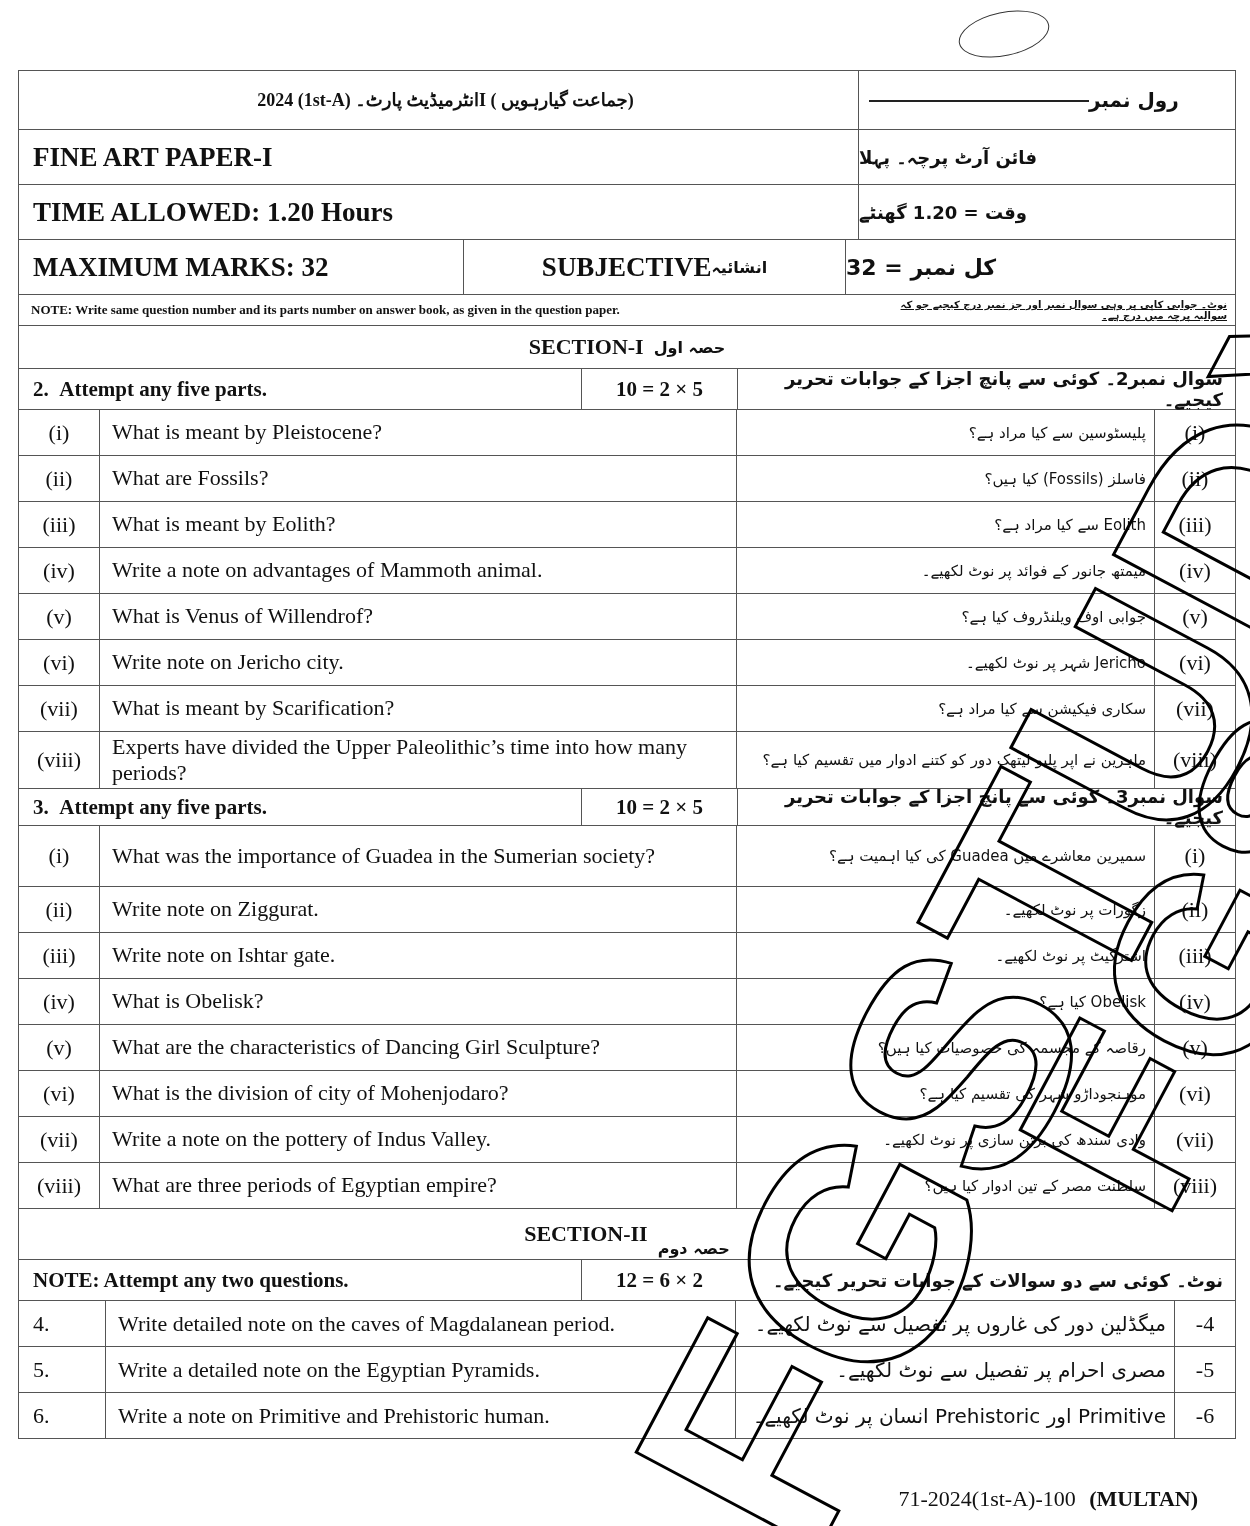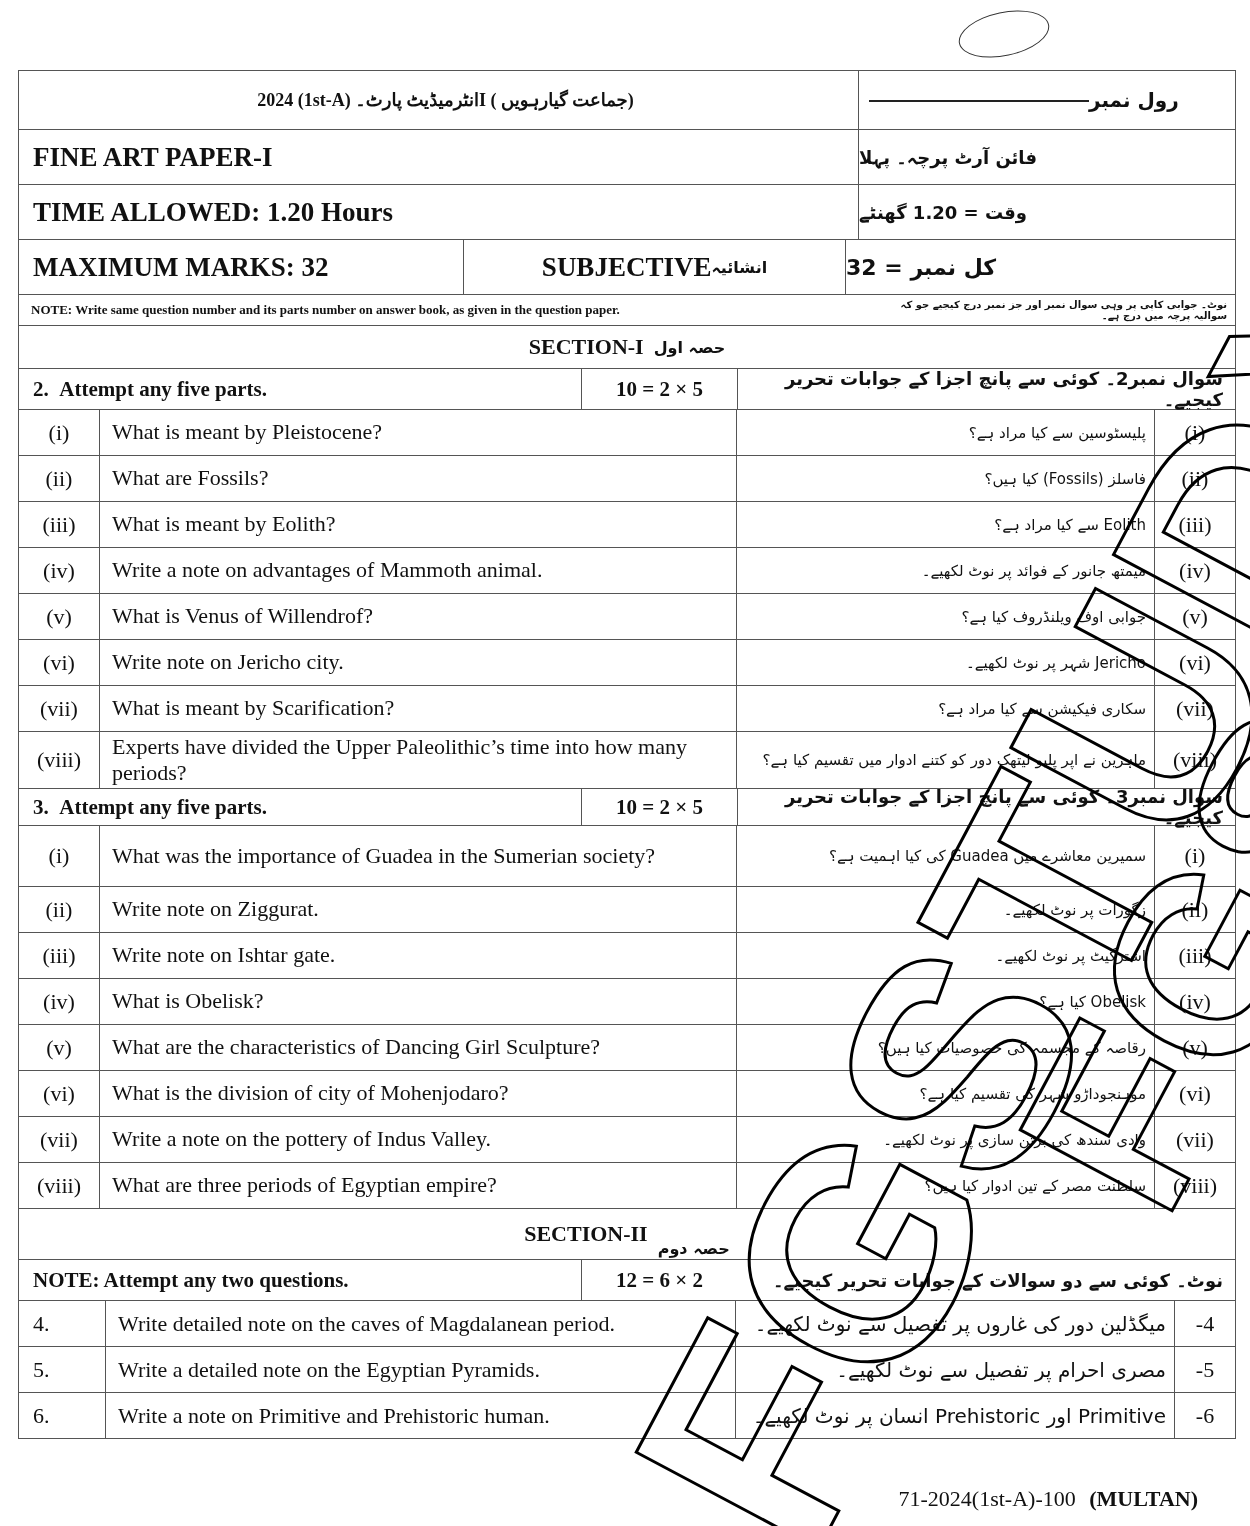--- a/index.html
+++ b/index.html
@@ -72,21 +72,21 @@
       <div class="cell maxmarks big">MAXIMUM MARKS: 32</div>
       <div class="cell subj">
         <span class="big">SUBJECTIVE</span>
         <span class="urdu" style="font-size:16px; font-weight:bold; margin-left:0;">انشائیہ</span>
       </div>
       <div class="cell hdr-right urdu" style="font-size:22px; font-weight:bold;">کل نمبر  =  32</div>
     </div>
 
     <div class="row note-row">
       <div class="cell" style="flex:0 0 835px; padding-left:12px;">NOTE:  Write same question number and its parts number on answer book, as given in the question paper.</div>
-      <div class="cell urdu" style="flex:1; font-size:10px; padding-right:8px;">نوٹ۔ جوابی کاپی پر وہی سوال نمبر اور جز نمبر درج کیجیے جو کہ سوالیہ پرچہ میں درج ہے۔</div>
+      <div class="cell urdu" style="flex:1; font-size:10px; padding-right:8px;text-decoration:underline;">نوٹ۔ جوابی کاپی پر وہی سوال نمبر اور جز نمبر درج کیجیے جو کہ سوالیہ پرچہ میں درج ہے۔</div>
     </div>
 
     <div class="row sec-row cell">
       <span>SECTION-I</span>
       <span class="urdu" style="font-size:16px; margin-left:10px;">حصہ اول</span>
     </div>
 
     <div class="row q-head">
       <div class="cell qh-title">
         <span>2.</span>&nbsp;&nbsp;<span>Attempt any five parts.</span>

